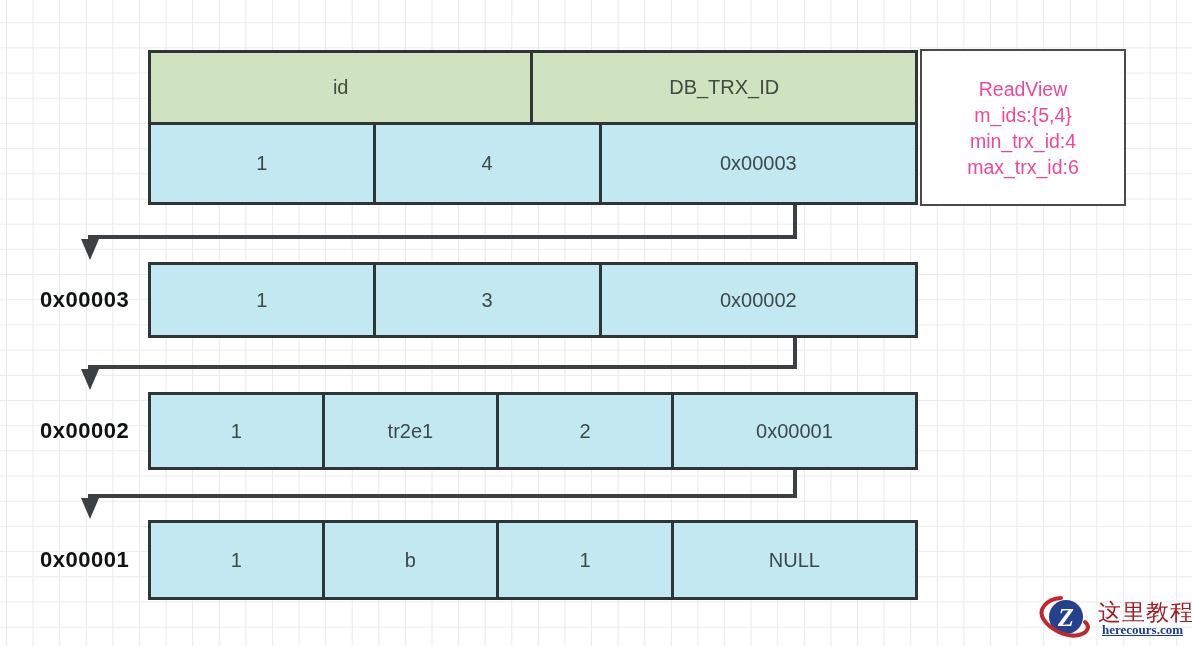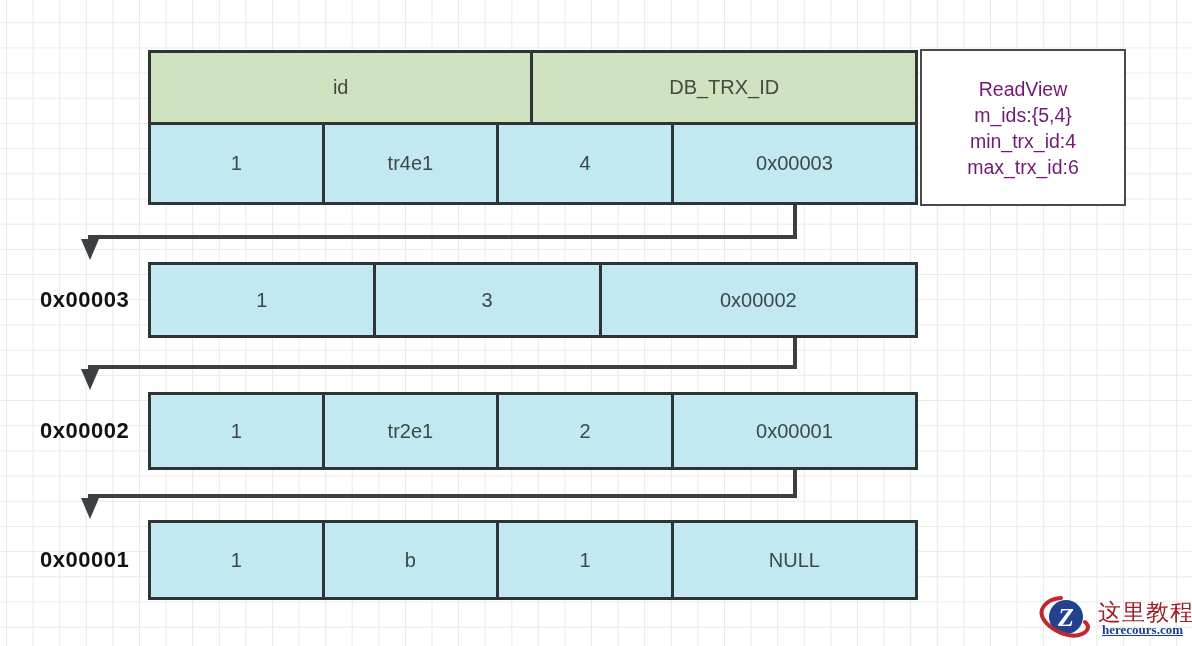--- a/index.html
+++ b/index.html
@@ -64,21 +64,21 @@
     left: 920px; top: 49px;
     width: 206px; height: 157px;
     background: #ffffff;
     border: 2px solid #4a4a4a;
     display: flex;
     flex-direction: column;
     justify-content: center;
     text-align: center;
     font-size: 19.5px;
     line-height: 26px;
-    color: #701a75;
+    color: #ec4899;
   }
 
   
   .ptr-label {
     position: absolute;
     left: 40px;
     width: 105px;
     font-size: 22px;
     font-weight: 700;
     color: #101314;
@@ -126,21 +126,20 @@
 
 <div class="canvas">
 
   <div class="record-table">
     <div class="row header">
       <div class="cell c0">id</div>
       <div class="cell c2">DB_TRX_ID</div>
     </div>
     <div class="row data">
       <div class="cell c0">1</div>
-      <div class="cell c1">tr4e1</div>
       <div class="cell c2">4</div>
       <div class="cell c3">0x00003</div>
     </div>
   </div>
 
   <div class="readview">
     <div>ReadView</div>
     <div>m_ids:{5,4}</div>
     <div>min_trx_id:4</div>
     <div>max_trx_id:6</div>

